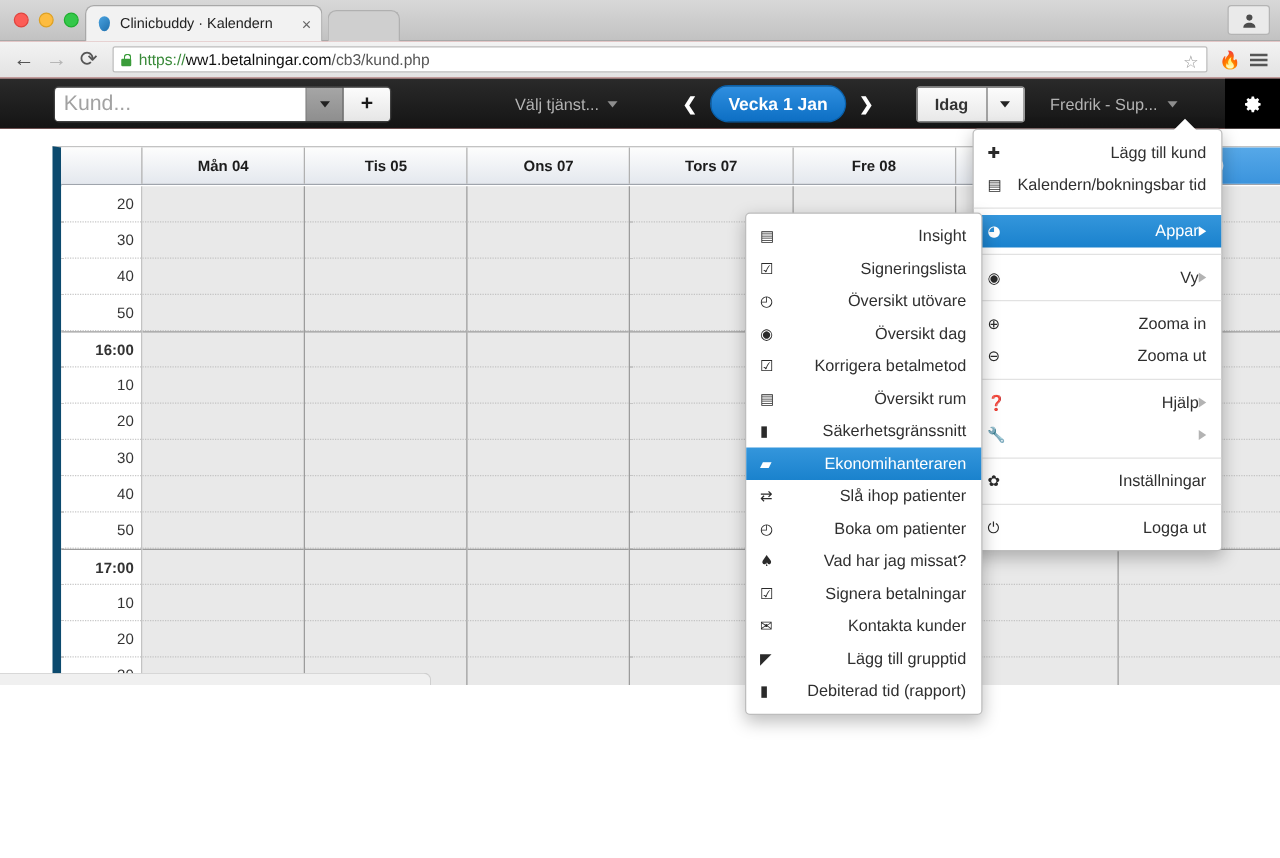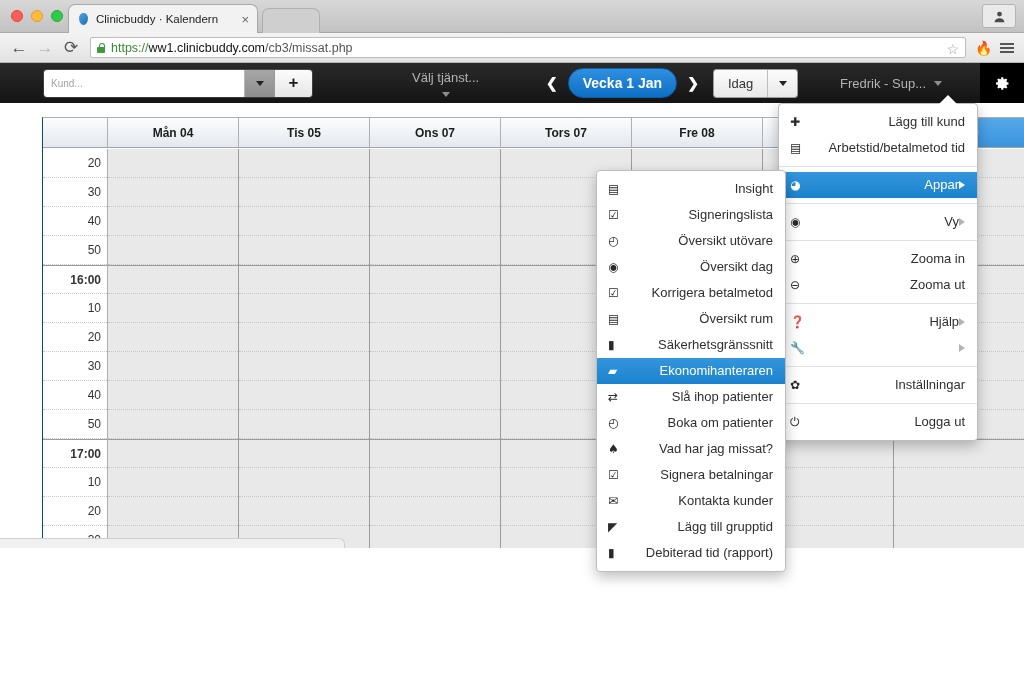--- a/index.html
+++ b/index.html
@@ -146,21 +146,21 @@
     position: relative;
   }
   .kund-group {
     display: flex; margin-left: 44px; height: 27px;
     border-radius: 3px; overflow: hidden;
     box-shadow: 0 0 0 1px rgba(255,255,255,0.15);
   }
   .kund-input {
     width: 200px; height: 27px;
     background: #fff; border: none;
-    font-size: 10px; color: #888;
+    font-size: 17px; color: #888;
     padding: 0 7px;
     font-family: "Liberation Sans", sans-serif;
   }
   .kund-input::placeholder { color: #a2a2a2; }
   .kund-caret {
     width: 30px; height: 27px;
     background: linear-gradient(#a6a6a6, #8e8e8e);
     border-left: 1px solid #b8b8b8;
     display: flex; align-items: center; justify-content: center;
   }
@@ -173,21 +173,21 @@
   }
   .caret-down {
     width: 0; height: 0;
     border-left: 4.5px solid transparent;
     border-right: 4.5px solid transparent;
     border-top: 5px solid #222;
   }
   .svc-select {
     margin-left: 100px;
     font-size: 13px; color: #b3b3b3;
-    display: flex; align-items: center; gap: 7px; flex-direction: column;
+    display: flex; align-items: center; gap: 7px;
   }
   .caret-gray {
     width: 0; height: 0;
     border-left: 4px solid transparent;
     border-right: 4px solid transparent;
     border-top: 5px solid #8e8e8e;
   }
   .weeknav {
     position: absolute; left: 544px;
     display: flex; align-items: center; gap: 8px;
@@ -196,23 +196,24 @@
     color: #fff; font-size: 14px; font-weight: bold;
     padding: 0 2px;
   }
   .week-btn {
     background: linear-gradient(#2f8fe0, #0d6fc4);
     color: #fff; font-size: 14px; font-weight: bold;
     padding: 6px 14px; border-radius: 15px;
     border: 1px solid #0a5fa8;
   }
   .idag-group {
-    display: flex; margin-left: 4px;
+    display: flex; margin-left: 24px;
     border-radius: 3px; overflow: hidden;
     border: 1px solid #9b9b9b;
+    font-weight: bold;
   }
   .idag-btn {
     background: linear-gradient(#fcfcfc, #e8e8e8);
     color: #333; font-size: 13px;
     padding: 6px 14px;
   }
   .idag-caret {
     background: linear-gradient(#fcfcfc, #e8e8e8);
     width: 30px;
     border-left: 1px solid #bdbdbd;
@@ -234,21 +235,21 @@
   
   .calwrap {
     position: absolute;
     left: 0; top: 103px; right: 0; bottom: 0;
     background: #fff;
     overflow: hidden;
   }
   .calendar {
     position: absolute;
     left: 42px; top: 14px; right: 0; bottom: 0;
-    border-left: 1px solid #0c4a6e;
+    border-left: 7px solid #0c4a6e;
     border-top: 1px solid #b0b0b0;
   }
   .cal-header {
     display: flex;
     height: 30px;
     background: linear-gradient(#fdfdfd, #e4e8ee);
     border-bottom: 1px solid #9fa4ac;
   }
   .hd-gutter {
     width: 65px; flex: 0 0 65px;
@@ -407,21 +408,21 @@
       </svg>
     </div>
   </div>
 
   <div class="navbar">
     <div class="nav-ico">←</div>
     <div class="nav-ico dim">→</div>
     <div class="nav-ico">⟳</div>
     <div class="omnibox">
       <span class="lock"></span>
-      <span class="url"><span class="scheme">https://</span><span class="host">ww1.clinicbuddy.com</span><span>/cb3/missat.php</span></span>
+      <span class="url"><span class="scheme">https://</span><span class="host">ww1.betalningar.com</span><span>/cb3/kund.php</span></span>
       <span class="star">☆</span>
     </div>
     <div class="ext-ico">🔥</div>
     <div class="menu-ico">
       <span class="hamburger">
           <span></span>
           <span></span>
           <span></span>
         </span>
     </div>
@@ -659,21 +660,21 @@
     <div class="hscroll"></div>
   </div>
 
   <div class="menu menu-main" id="main-menu">
       <div class="mi">
         <span class="mi-ico gl">✚</span>
         <span class="mi-label">Lägg till kund</span>
       </div>
       <div class="mi">
         <span class="mi-ico gl">▤</span>
-        <span class="mi-label">Arbetstid/betalmetod tid</span>
+        <span class="mi-label">Kalendern/bokningsbar tid</span>
       </div>
       <div class="sep"></div>
       <div class="mi active">
         <span class="mi-ico gl">◕</span>
         <span class="mi-label">Appar</span>
         <span class="mi-arrow"></span>
       </div>
       <div class="sep"></div>
       <div class="mi">
         <span class="mi-ico gl">◉</span>

